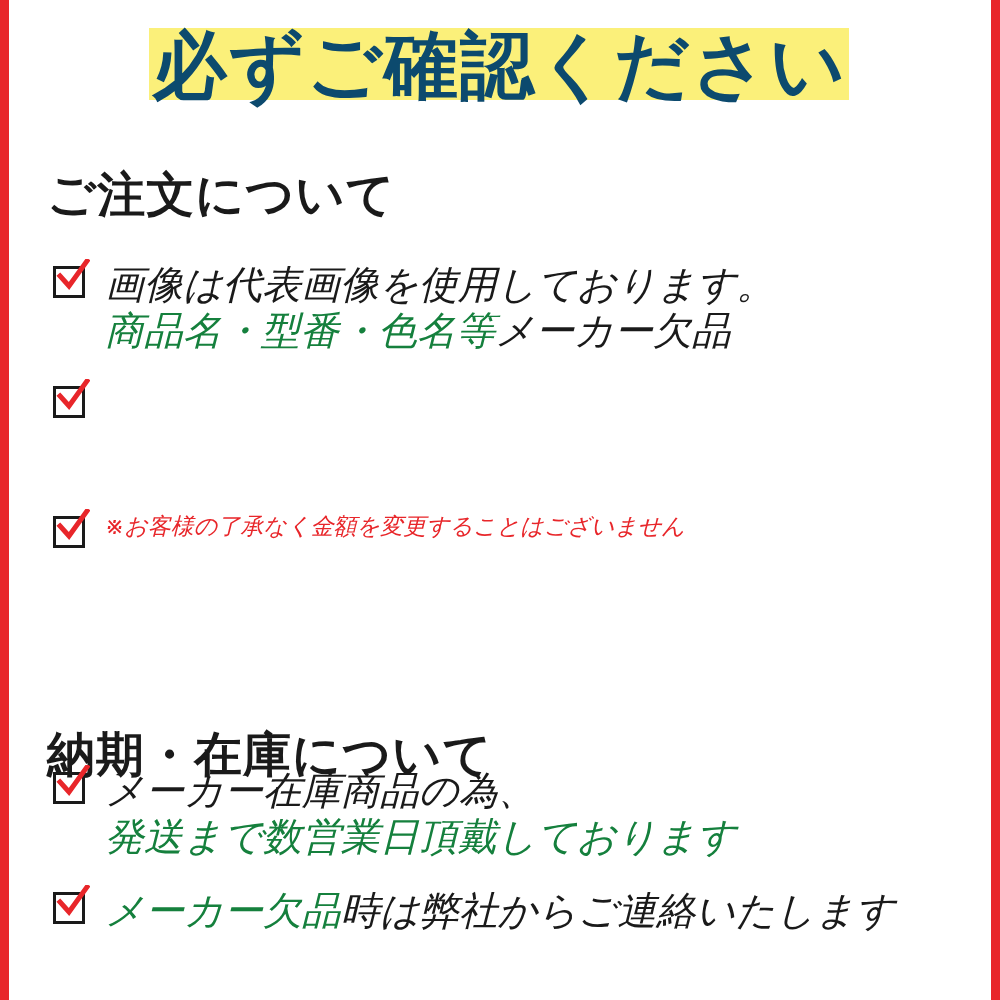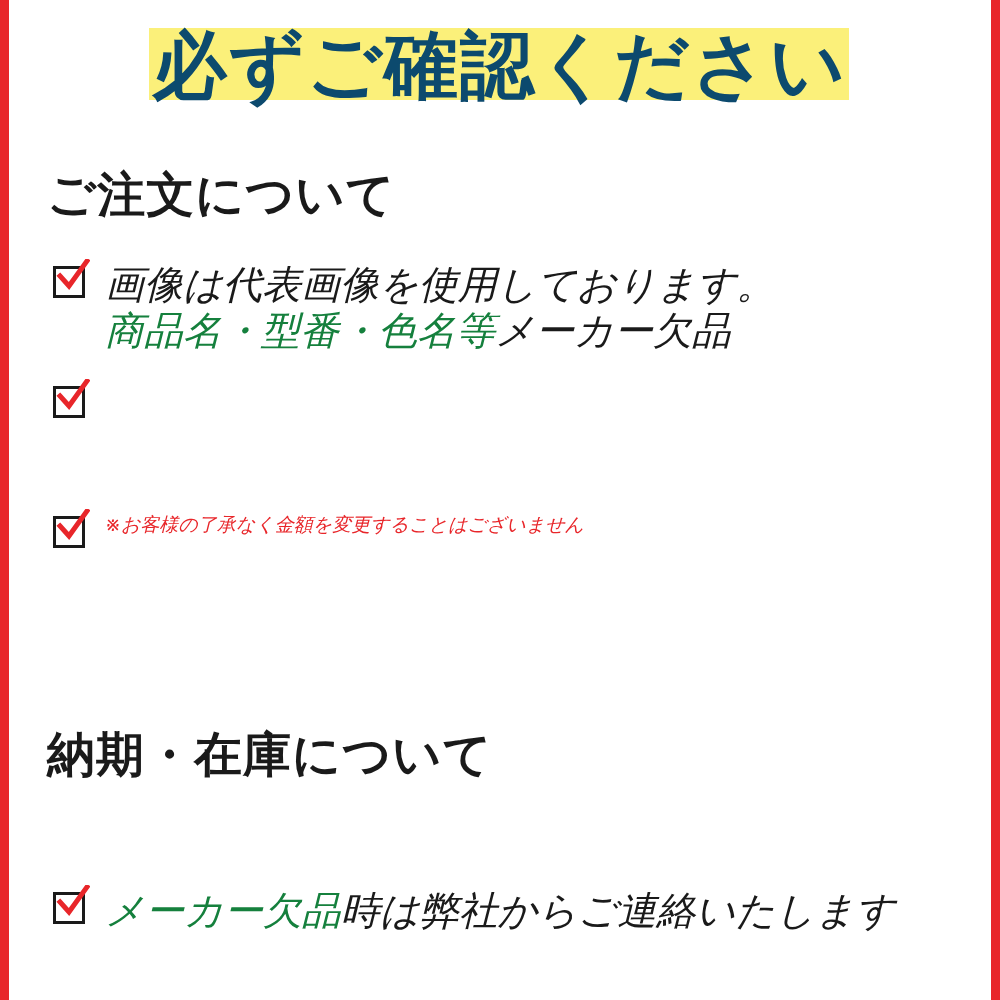--- a/index.html
+++ b/index.html
@@ -109,21 +109,21 @@
   }
   .line {
     font-size: 39px;
     line-height: 1.18;
     letter-spacing: 0px;
     color: #1a1a1a;
     white-space: nowrap;
     font-style: italic;
   }
   .line.small {
-    font-size: 19px;
+    font-size: 23px;
     color: #e8262a;
     line-height: 1.3;
   }
   .red { color: #15803d; }
   .blk { color: #1a1a1a; }
 </style>
 </head>
 <body>
 
 <div class="frame-left"></div>
@@ -169,20 +169,32 @@
         <path d="M4 17 L13 27 L31 2" fill="none" stroke="#e8262a" stroke-width="5" stroke-linecap="square"></path>
       </svg>
     </span>
     <div class="lines">
       <div class="line small">※お客様の了承なく金額を変更することはございません</div>
     </div>
   </div>
 
   <div class="section-heading" style="top:690px;margin-top:40px;">納期・在庫について</div>
 
+  <div class="item" style="top:768px;">
+    <span class="check">
+      <span class="box"></span>
+      <svg class="tick" viewBox="0 0 34 34" aria-hidden="true">
+        <path d="M4 17 L13 27 L31 2" fill="none" stroke="#e8262a" stroke-width="5" stroke-linecap="square"></path>
+      </svg>
+    </span>
+    <div class="lines">
+      <div class="line blk">メーカー在庫商品の為、</div>
+      <div class="line red">発送まで数営業日頂戴しております</div>
+    </div>
+  </div>
 
   <div class="item" style="top:888px;">
     <span class="check">
       <span class="box"></span>
       <svg class="tick" viewBox="0 0 34 34" aria-hidden="true">
         <path d="M4 17 L13 27 L31 2" fill="none" stroke="#e8262a" stroke-width="5" stroke-linecap="square"></path>
       </svg>
     </span>
     <div class="lines">
       <div class="line"><span class="red">メーカー欠品</span><span class="blk">時は弊社からご連絡いたします</span></div>

